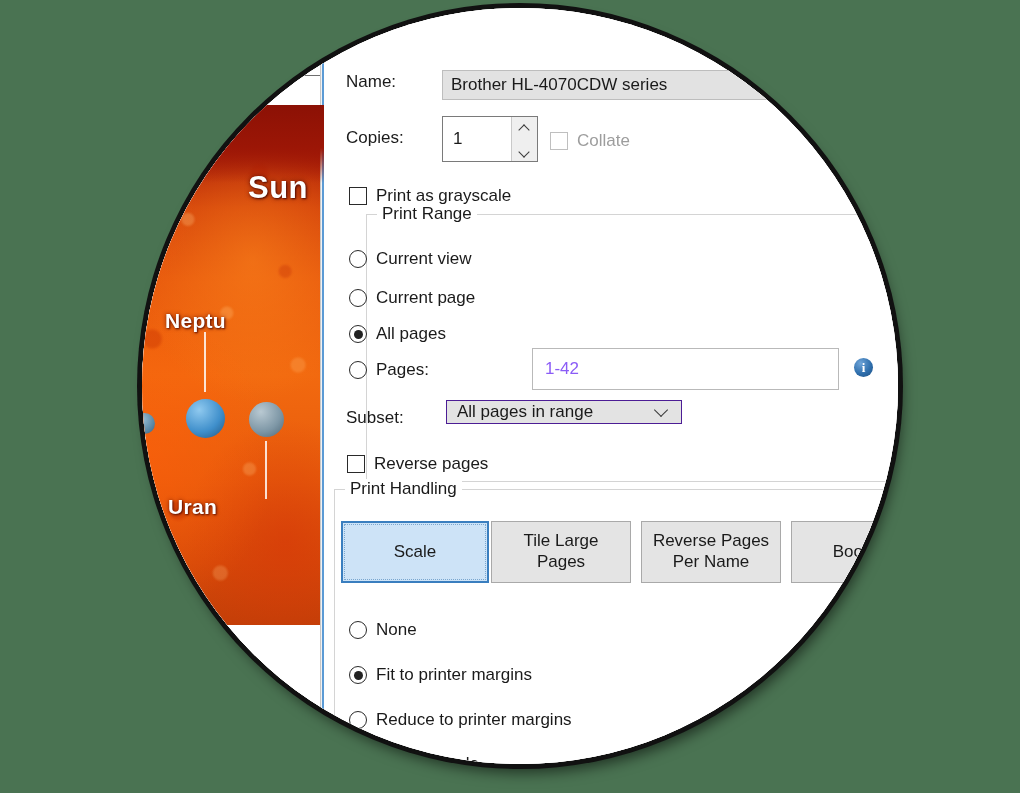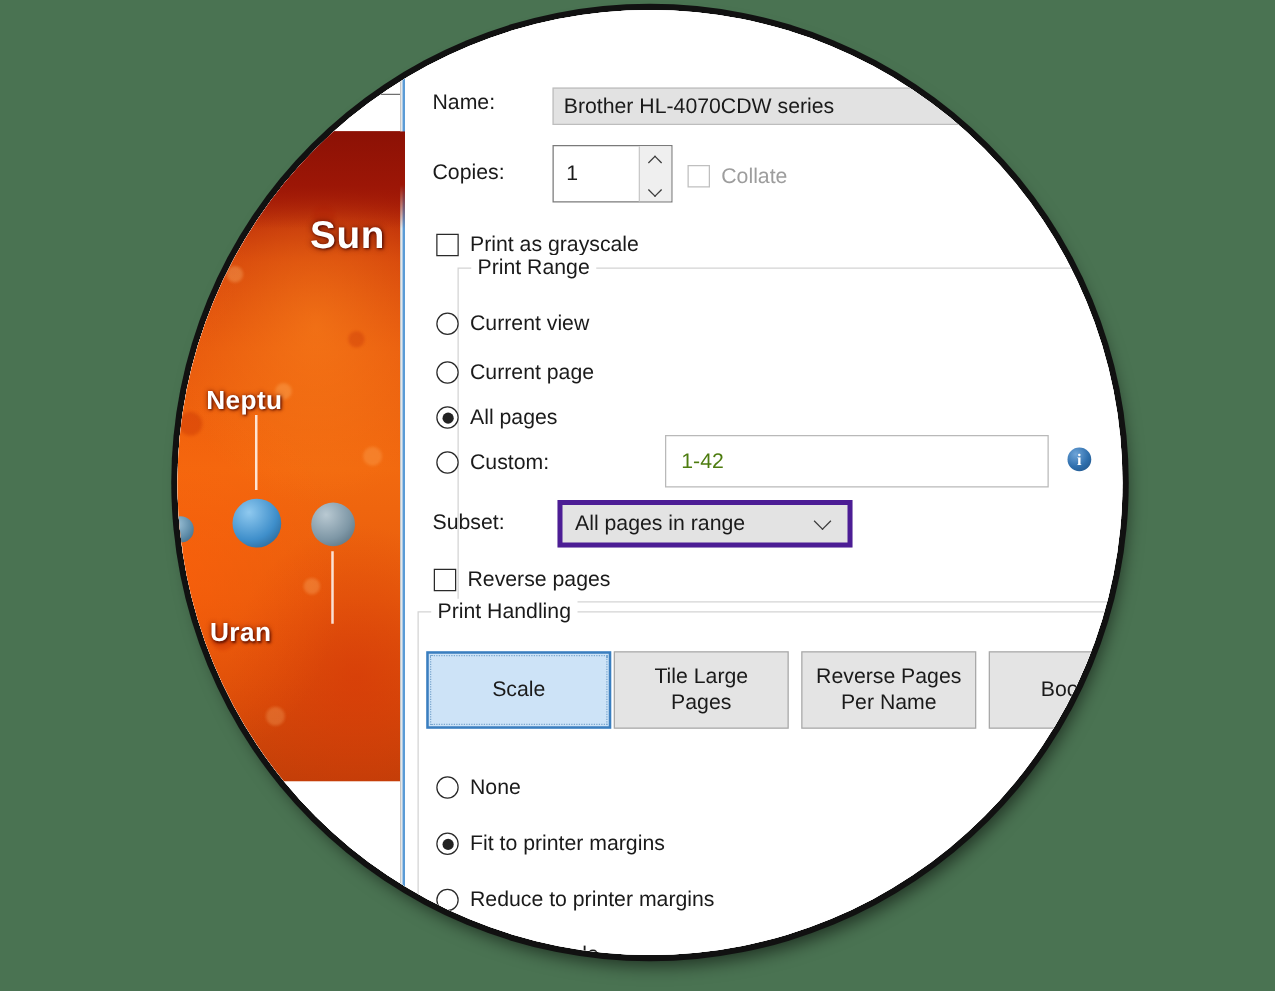--- a/index.html
+++ b/index.html
@@ -256,38 +256,38 @@
   }
 
   .text-input {
     height: 42px;
     border: 1px solid #b9b9b9;
     background: #ffffff;
     display: flex; align-items: center;
     padding: 0 12px;
     font-size: 17px;
   }
-  .text-input .ph { color: #4d7c0f; }
+  .text-input .ph { color: #8b5cf6; }
 
   .info-icon {
     width: 19px; height: 19px;
     border-radius: 50%;
     background: radial-gradient(circle at 35% 28%, #6ea4d8 0%, #2f6fad 55%, #1d4f82 100%);
     color: #ffffff;
     font-family: "Liberation Serif", serif;
     font-weight: bold;
     font-size: 13px;
     display: flex; align-items: center; justify-content: center;
     line-height: 1;
   }
 
   .combo {
-    height: 38px;
+    height: 24px;
     background: #e3e3e3;
-    border: 4px solid #4c1d95;
+    border: 1px solid #4c1d95;
     display: flex; align-items: center;
     padding: 0 10px;
     font-size: 17px;
     position: relative;
   }
   .combo .caret {
     position: absolute; right: 14px; top: 50%;
     width: 11px; height: 11px; margin-top: -7px;
   }
   .combo .caret::before {
@@ -398,21 +398,21 @@
       <div class="row" style="left:25px; top:288px;">
         <span class="radio"></span>
         <span class="lbl">Current page</span>
       </div>
       <div class="row" style="left:25px; top:324px;">
         <span class="radio checked"></span>
         <span class="lbl">All pages</span>
       </div>
       <div class="row" style="left:25px; top:360px;">
         <span class="radio"></span>
-        <span class="lbl">Custom:</span>
+        <span class="lbl">Pages:</span>
       </div>
 
       <div class="text-input" style="position:absolute; left:208px; top:348px; width:307px;">
         <span class="ph">1-42</span>
       </div>
       <div class="info-icon" style="position:absolute; left:530px; top:358px;">i</div>
 
       <div class="row" style="left:22px; top:408px;">
         <span class="lbl">Subset:</span>
       </div>

